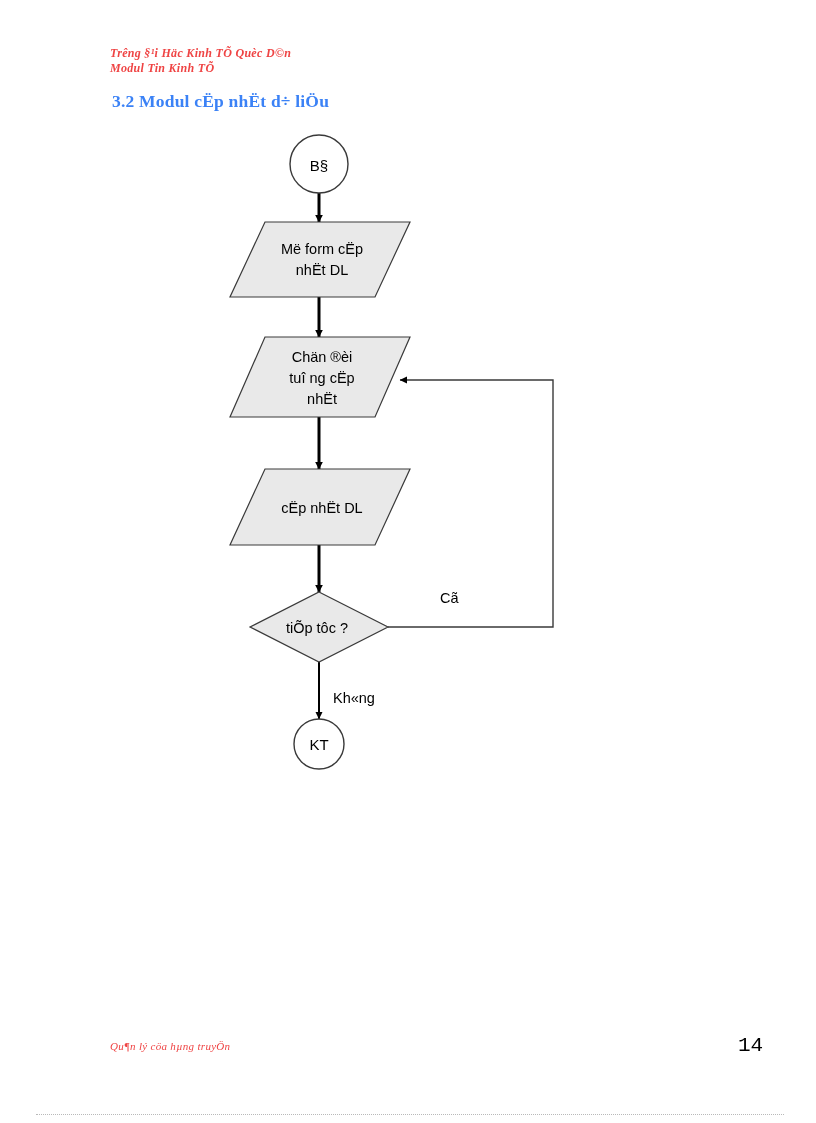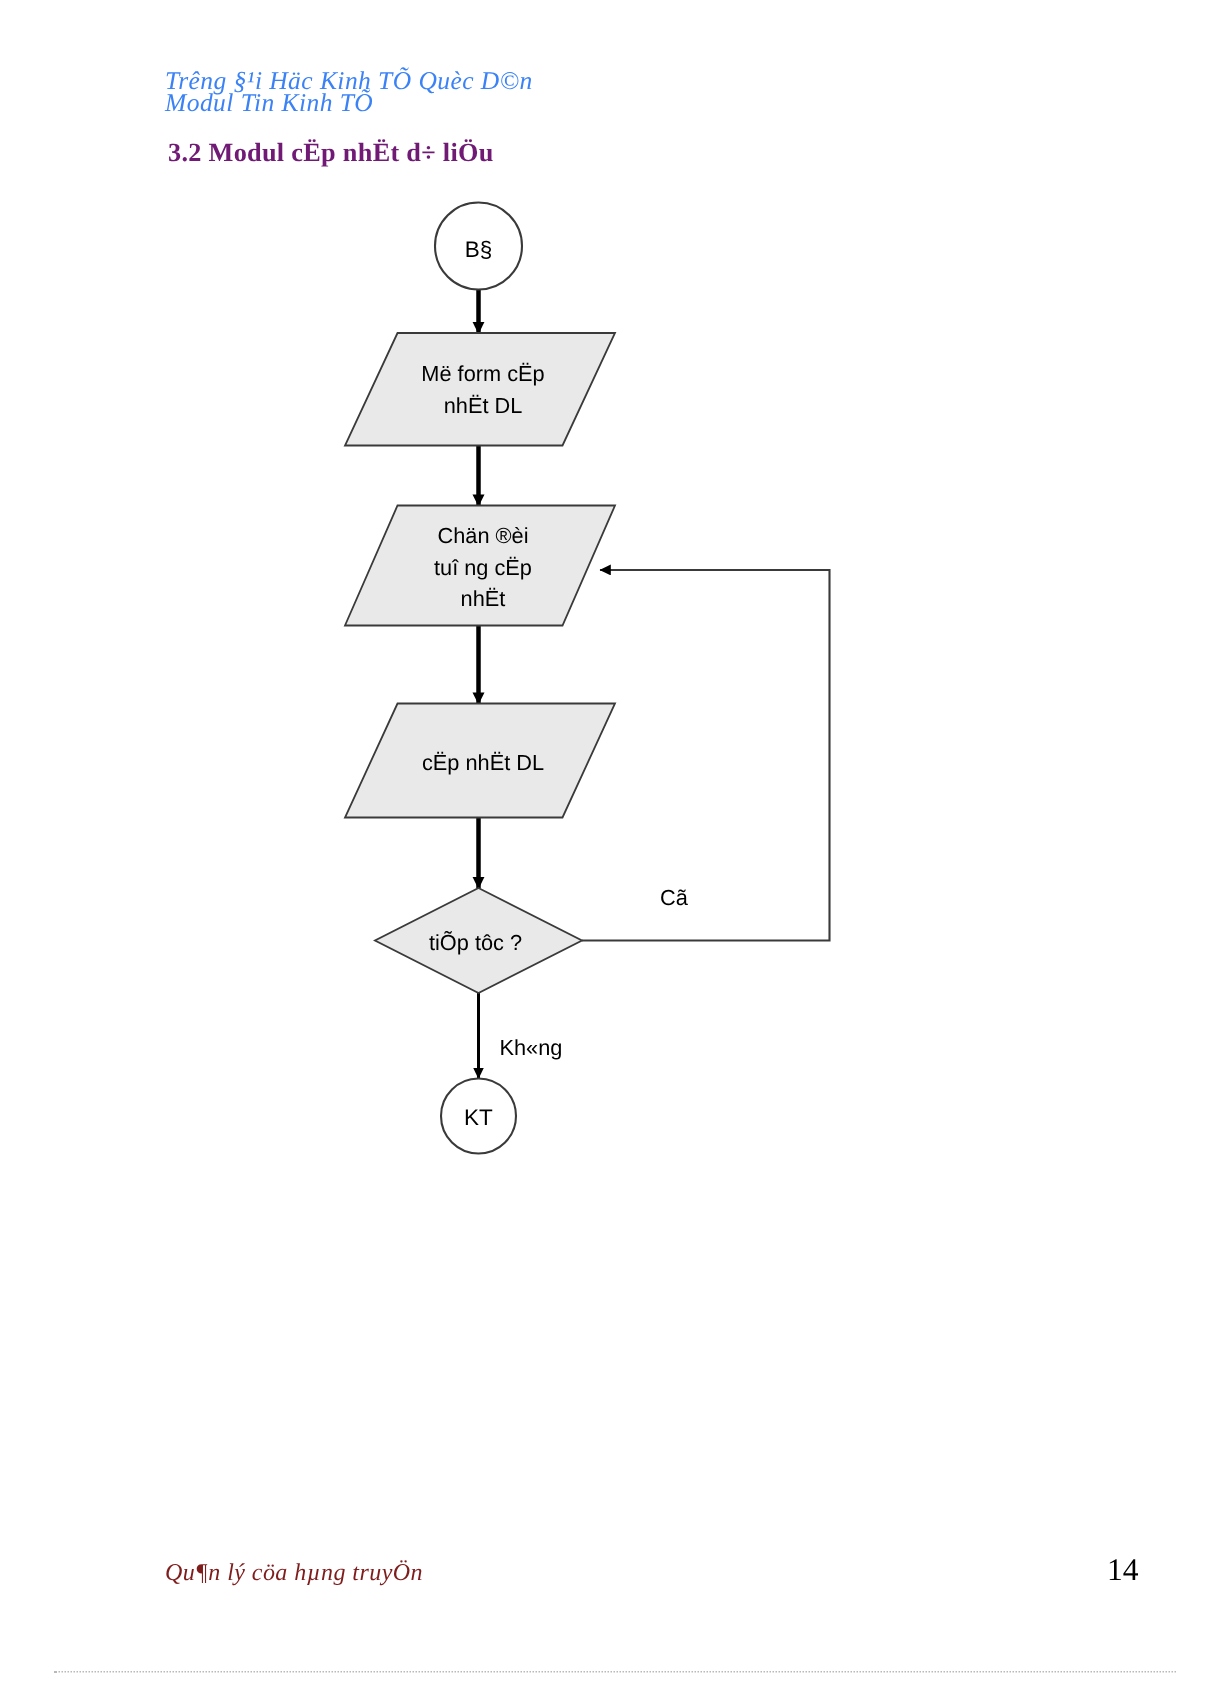--- a/index.html
+++ b/index.html
@@ -19,67 +19,68 @@
     overflow: hidden;
   }
 
   
   .doc-header {
     position: absolute;
     left: 110px;
     top: 46px;
     font-family: "Liberation Serif", serif;
     font-style: italic;
-    font-size: 17px;
+    font-size: 12px;
     line-height: 15px;
     letter-spacing: 0.3px;
-    color: #3b82f6;
+    color: #ef4444;
     white-space: nowrap;
+    font-weight: bold;
   }
   .doc-header div { white-space: nowrap; }
 
   
   .section-title {
     position: absolute;
     left: 112px;
     top: 91px;
     font-family: "Liberation Serif", serif;
     font-weight: bold;
     font-size: 17.5px;
     letter-spacing: 0.2px;
-    color: #701a75;
+    color: #3b82f6;
     white-space: nowrap;
   }
 
   
   #flowchart {
     position: absolute;
     left: 0;
     top: 0;
     width: 816px;
     height: 1123px;
   }
 
   
   .doc-footer {
     position: absolute;
     left: 110px;
     top: 1040px;
     font-family: "Liberation Serif", serif;
     font-style: italic;
-    font-size: 16px;
+    font-size: 11px;
     letter-spacing: 0.3px;
-    color: #7f1d1d;
+    color: #ef4444;
     white-space: nowrap;
   }
   .page-number {
     position: absolute;
     left: 738px;
     top: 1034px;
-    font-family: Liberation Serif, serif;
+    font-family: Liberation Mono, monospace;
     font-size: 21px;
     color: #000000;
   }
   .bottom-rule {
     position: absolute;
     left: 36px;
     top: 1114px;
     width: 748px;
     height: 0;
     border-top: 1px dotted #b9b9b9;

